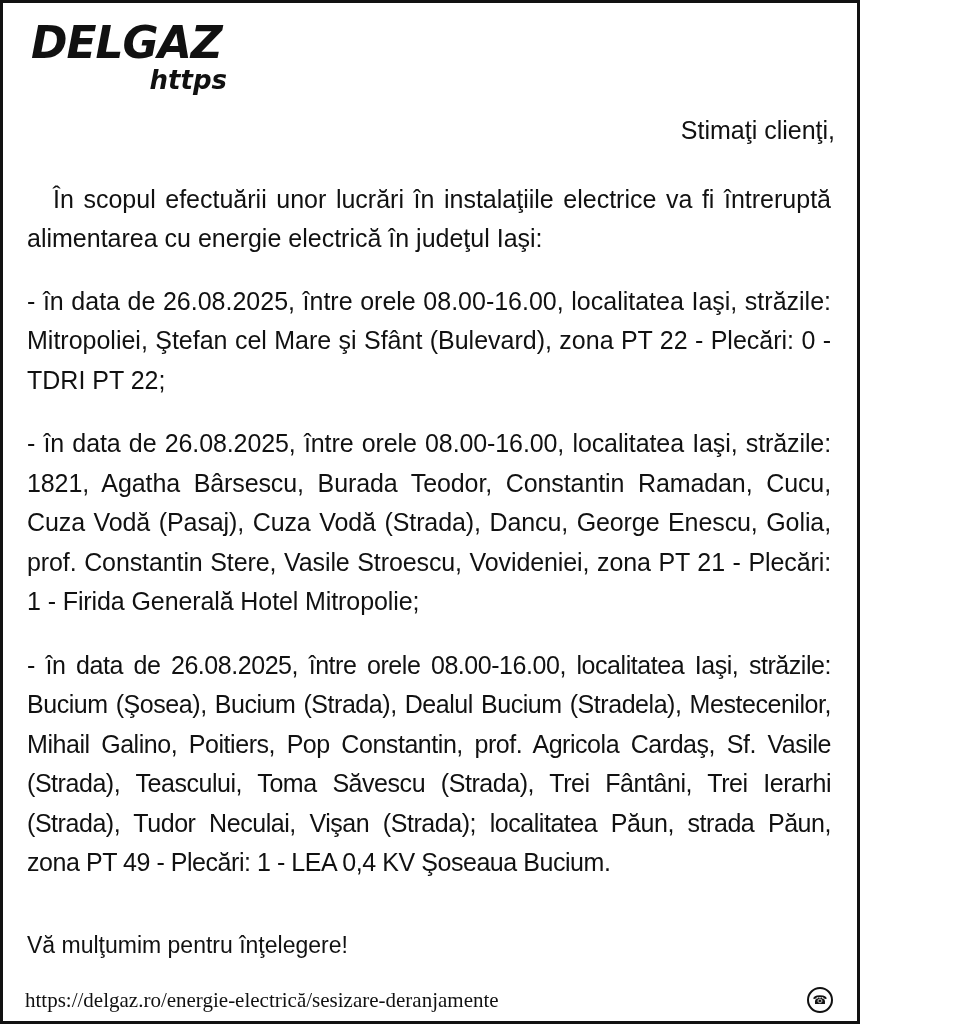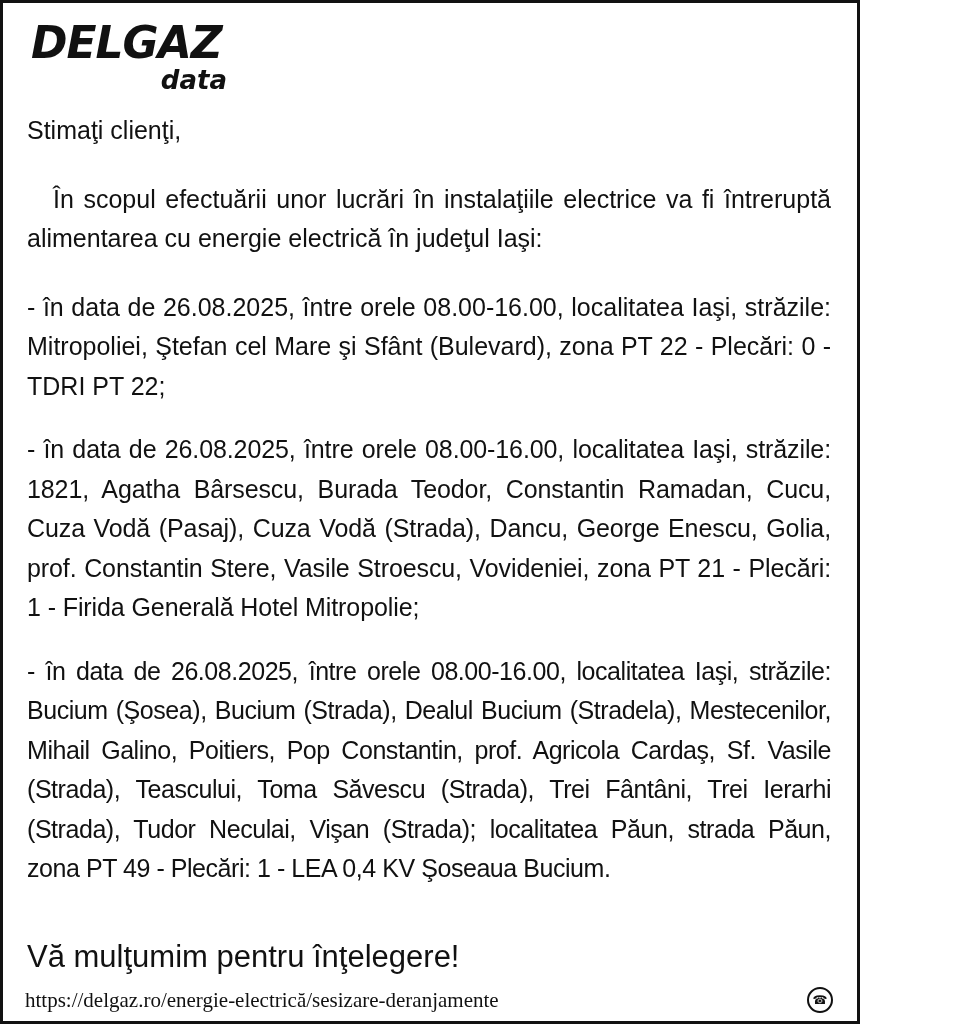--- a/index.html
+++ b/index.html
@@ -46,44 +46,45 @@
     color: #111111;
     text-align: right;
     width: 196px;
     margin-top: 2px;
   }
   
   .salutation {
     font-size: 25px;
     line-height: 1.25;
     margin: 0 0 34px 4px;
+    text-align: right;
   }
   .intro {
     font-size: 25px;
     line-height: 1.55;
     text-align: justify;
     text-justify: inter-word;
-    margin: 0 4px 18px 4px;
+    margin: 0 4px 12px 4px;
     text-indent: 26px;
   }
   .para {
     font-size: 25px;
     line-height: 1.58;
     text-align: justify;
     text-justify: inter-word;
     margin: 12px 4px;
   }
   .para.tight {
     letter-spacing: -0.1px;
   }
   .para.tighter {
     letter-spacing: -0.45px;
   }
   .thanks {
-    font-size: 31px;
+    font-size: 23px;
     line-height: 1.3;
     margin: 36px 4px 0 4px;
   }
   .spacer {
     flex: 1 1 auto;
   }
   
   .footer {
     display: flex;
     align-items: flex-end;
@@ -115,21 +116,21 @@
     line-height: 1;
   }
 </style>
 </head>
 <body>
 
 <div class="notice">
 
   <div class="logo-block">
     <div class="logo-main">DELGAZ</div>
-    <div class="logo-sub">data</div>
+    <div class="logo-sub">https</div>
   </div>
 
   <p class="salutation">Stimaţi clienţi,</p>
 
   <p class="intro">În scopul efectuării unor lucrări în instalaţiile electrice va fi întreruptă alimentarea cu energie electrică în judeţul Iaşi:</p>
 
   <p class="para">- în data de 26.08.2025, între orele 08.00-16.00, localitatea Iaşi, străzile: Mitropoliei, Ştefan cel Mare şi Sfânt (Bulevard), zona PT 22 - Plecări: 0 - TDRI PT 22;</p>
   <p class="para tight">- în data de 26.08.2025, între orele 08.00-16.00, localitatea Iaşi, străzile: 1821, Agatha Bârsescu, Burada Teodor, Constantin Ramadan, Cucu, Cuza Vodă (Pasaj), Cuza Vodă (Strada), Dancu, George Enescu, Golia, prof. Constantin Stere, Vasile Stroescu, Vovideniei, zona PT 21 - Plecări: 1 - Firida Generală Hotel Mitropolie;</p>
   <p class="para tighter">- în data de 26.08.2025, între orele 08.00-16.00, localitatea Iaşi, străzile: Bucium (Şosea), Bucium (Strada), Dealul Bucium (Stradela), Mestecenilor, Mihail Galino, Poitiers, Pop Constantin, prof. Agricola Cardaş, Sf. Vasile (Strada), Teascului, Toma Săvescu (Strada), Trei Fântâni, Trei Ierarhi (Strada), Tudor Neculai, Vişan (Strada); localitatea Păun, strada Păun, zona PT 49 - Plecări: 1 - LEA 0,4 KV Şoseaua Bucium.</p>
 

